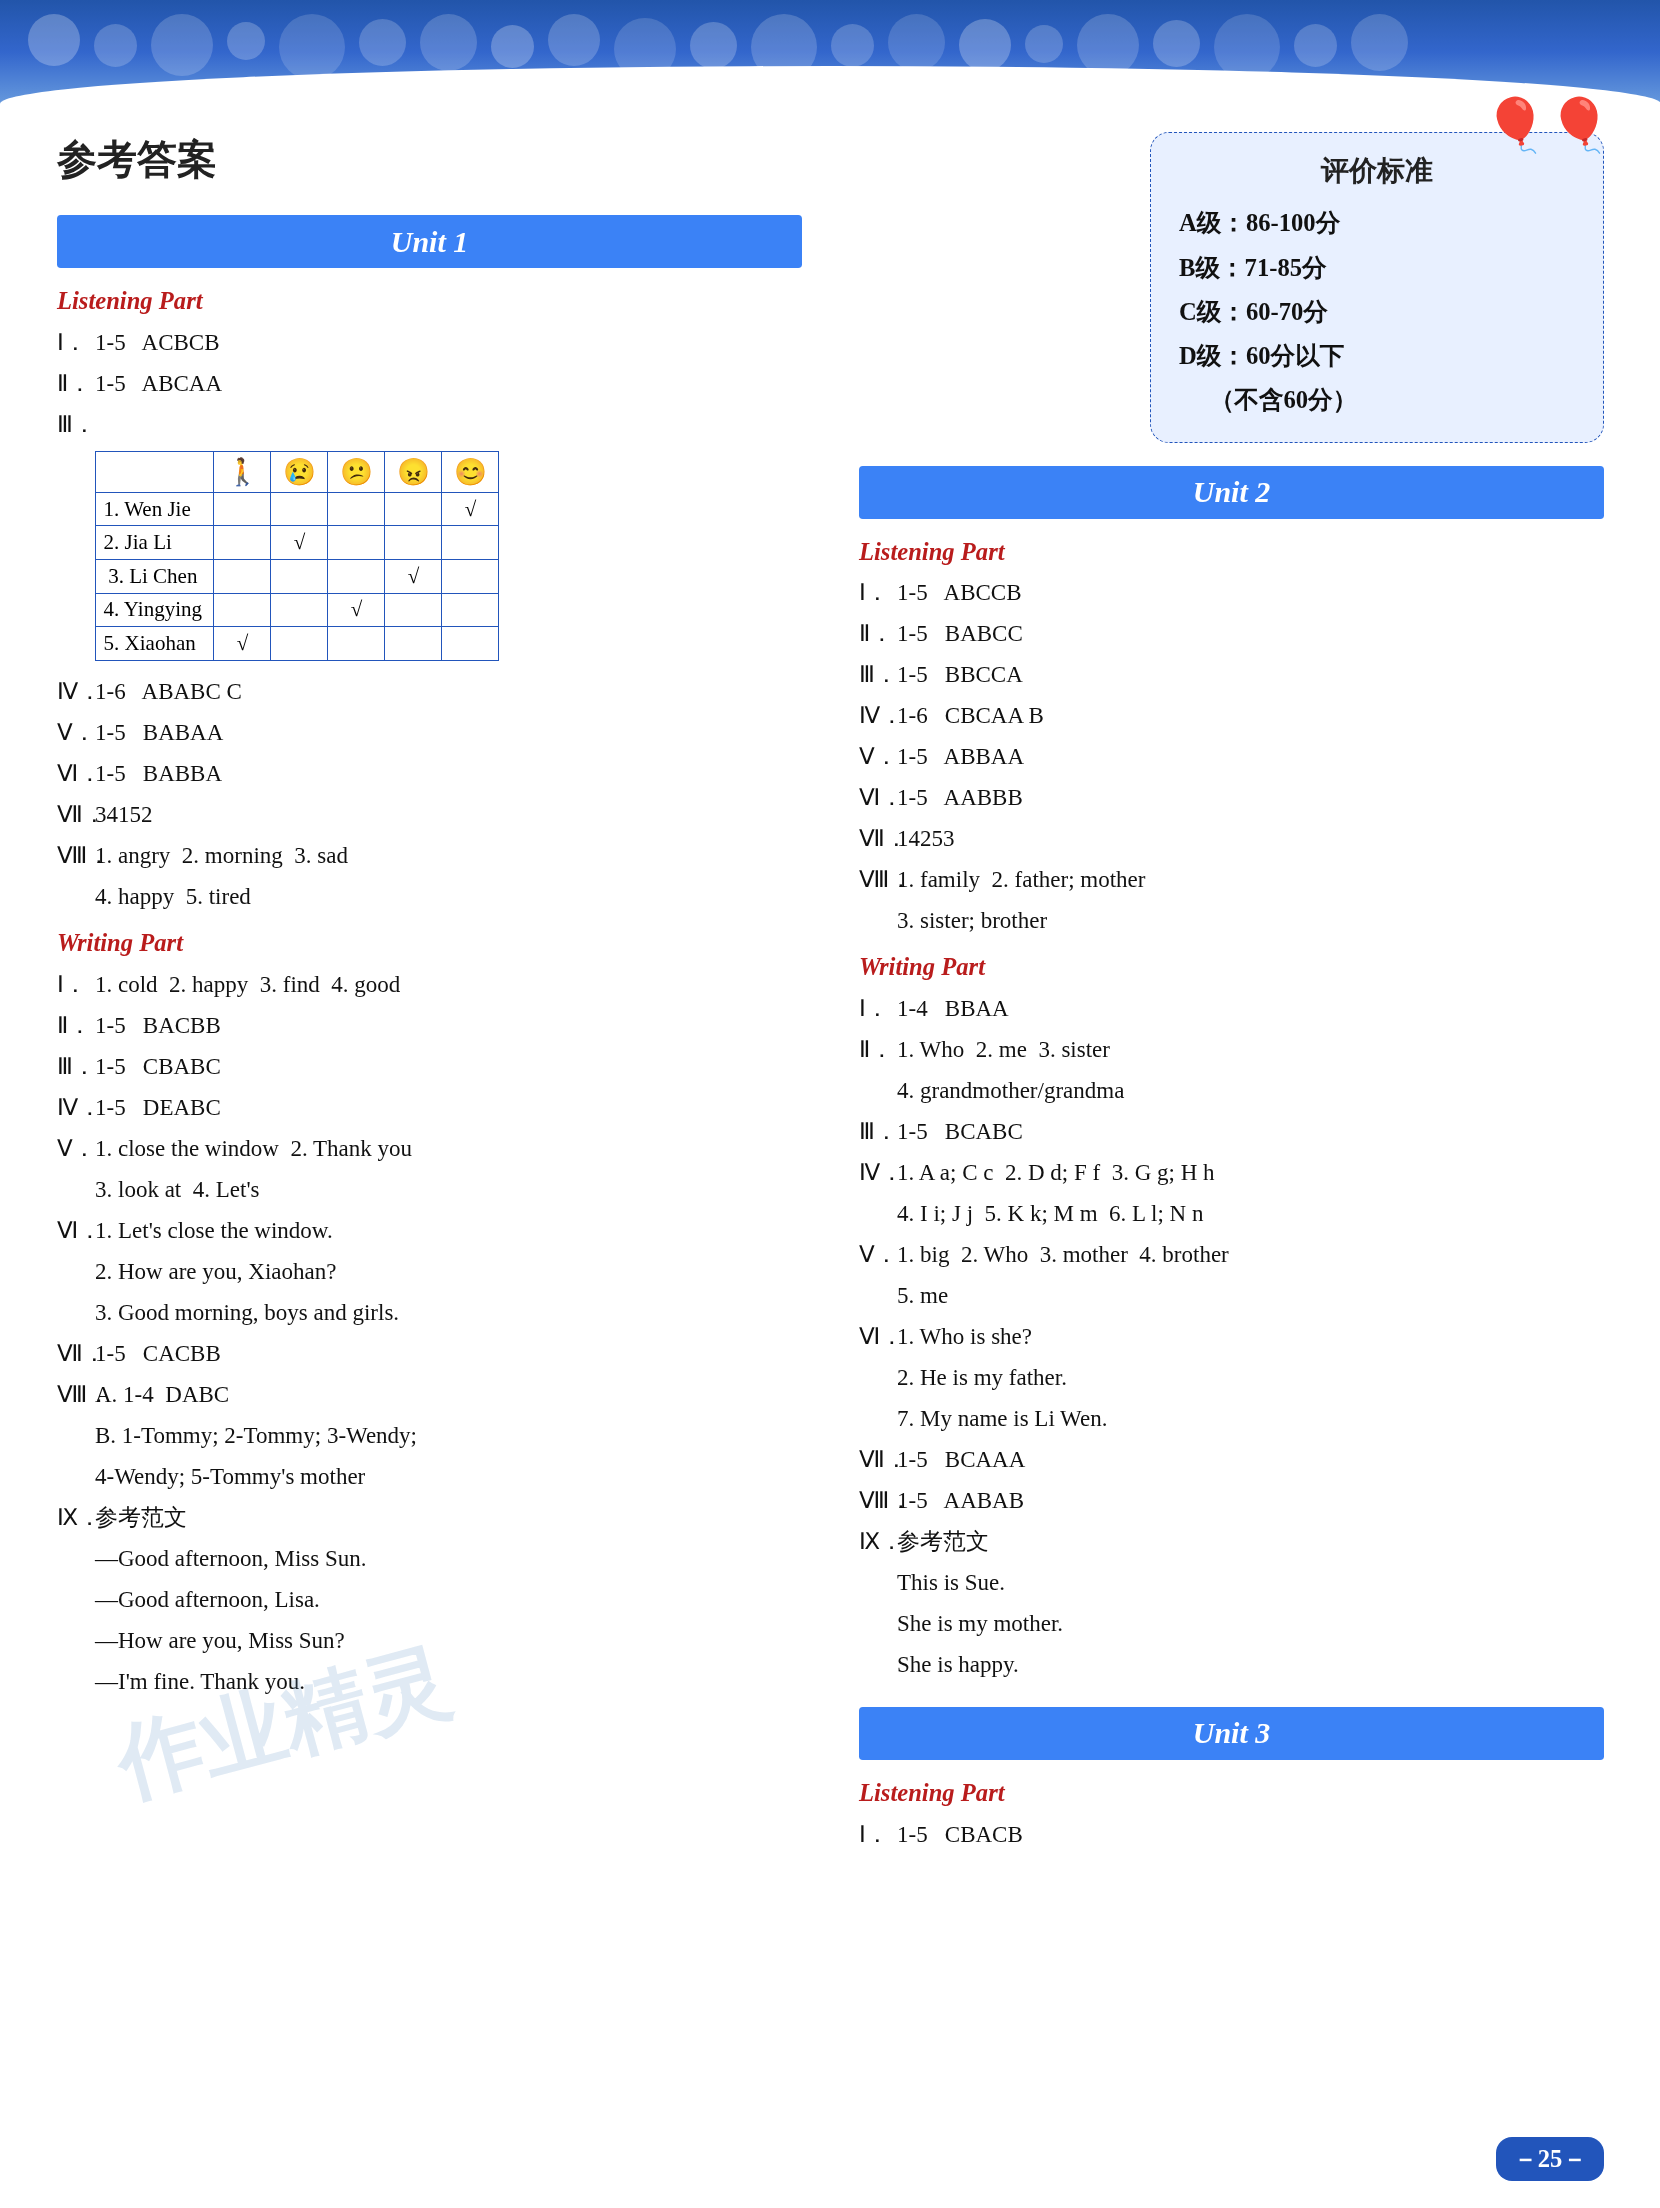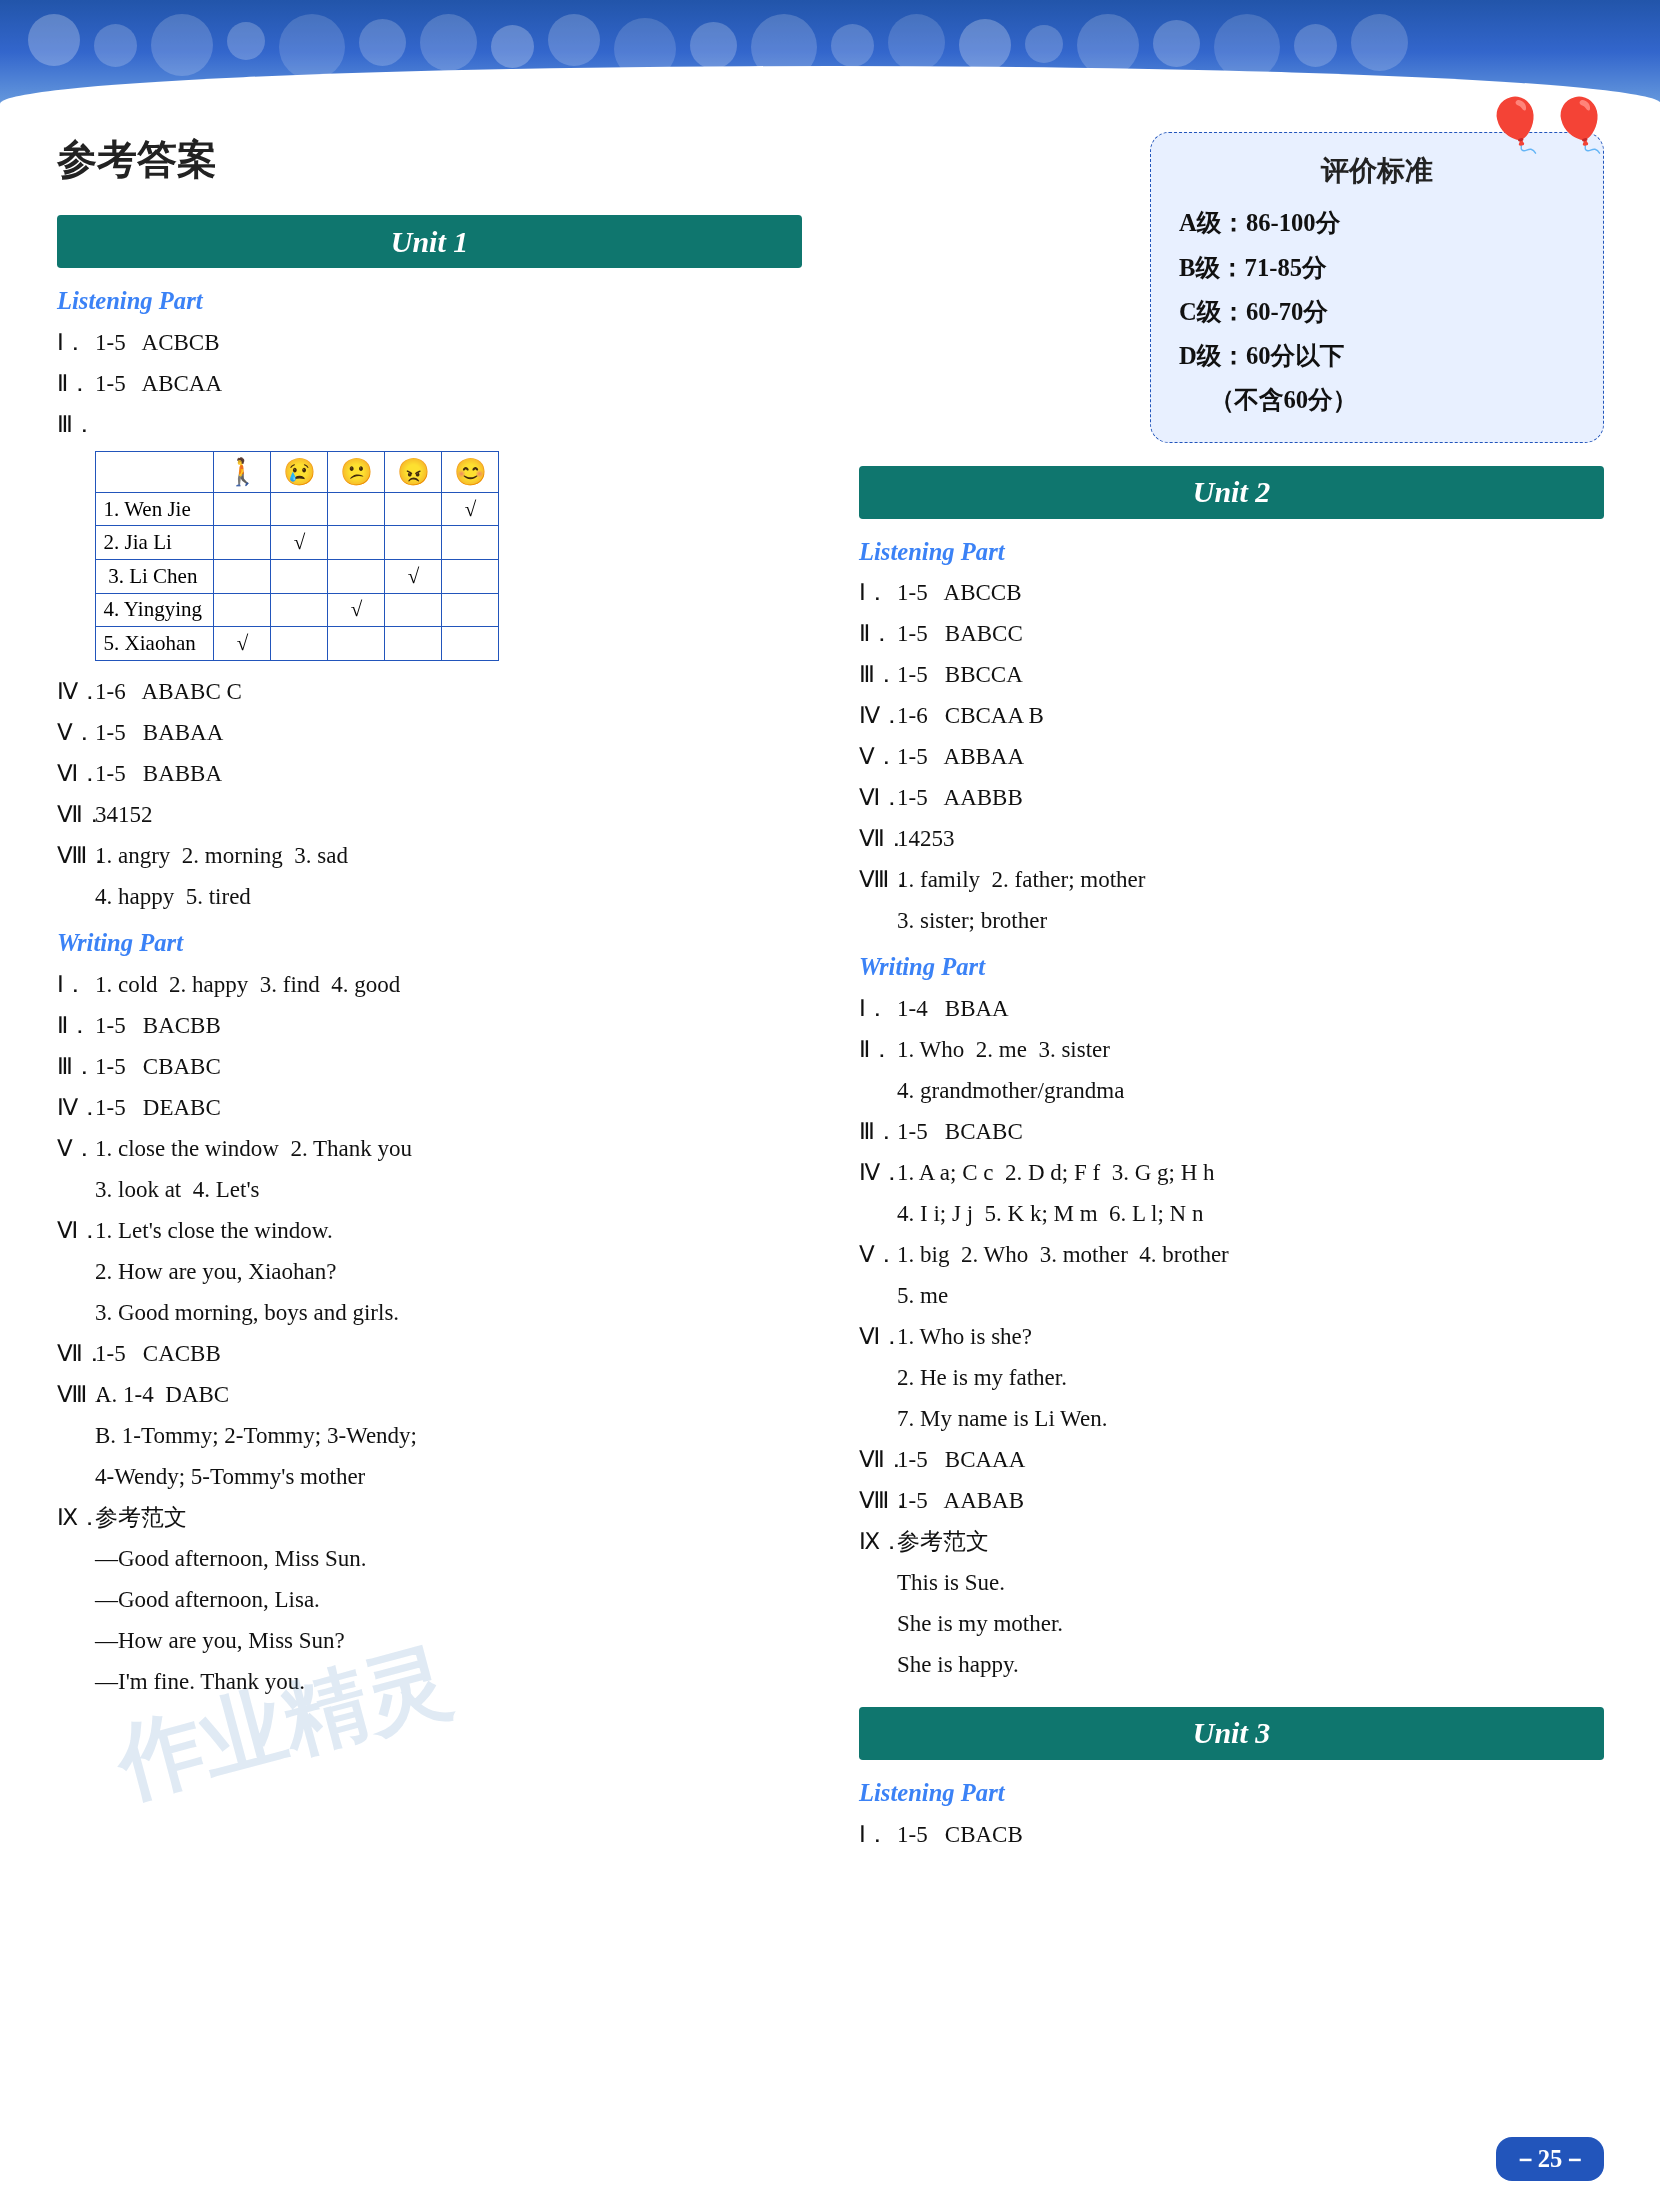--- a/index.html
+++ b/index.html
@@ -54,37 +54,37 @@
     .page-title {
       font-size: 40px;
       font-weight: bold;
       color: #222;
       margin-bottom: 28px;
       font-family: "SimSun", serif;
     }
 
     
     .unit-header {
-      background: #0f766e;
+      background: #3b82f6;
       color: #fff;
       text-align: center;
       font-size: 30px;
       font-weight: bold;
       font-style: italic;
       padding: 9.5px 19px;
       border-radius: 3.8px;
       margin-bottom: 19px;
     }
 
     
     .section-label {
       font-size: 24.6px;
       font-weight: bold;
       font-style: italic;
-      color: #3b82f6;
+      color: #b91c1c;
       margin: 13.2px 0 7.6px 0;
     }
 
     
     .answer-line {
       font-size: 23px;
       color: #111;
       line-height: 1.7;
       margin: 1.9px 0;
     }

